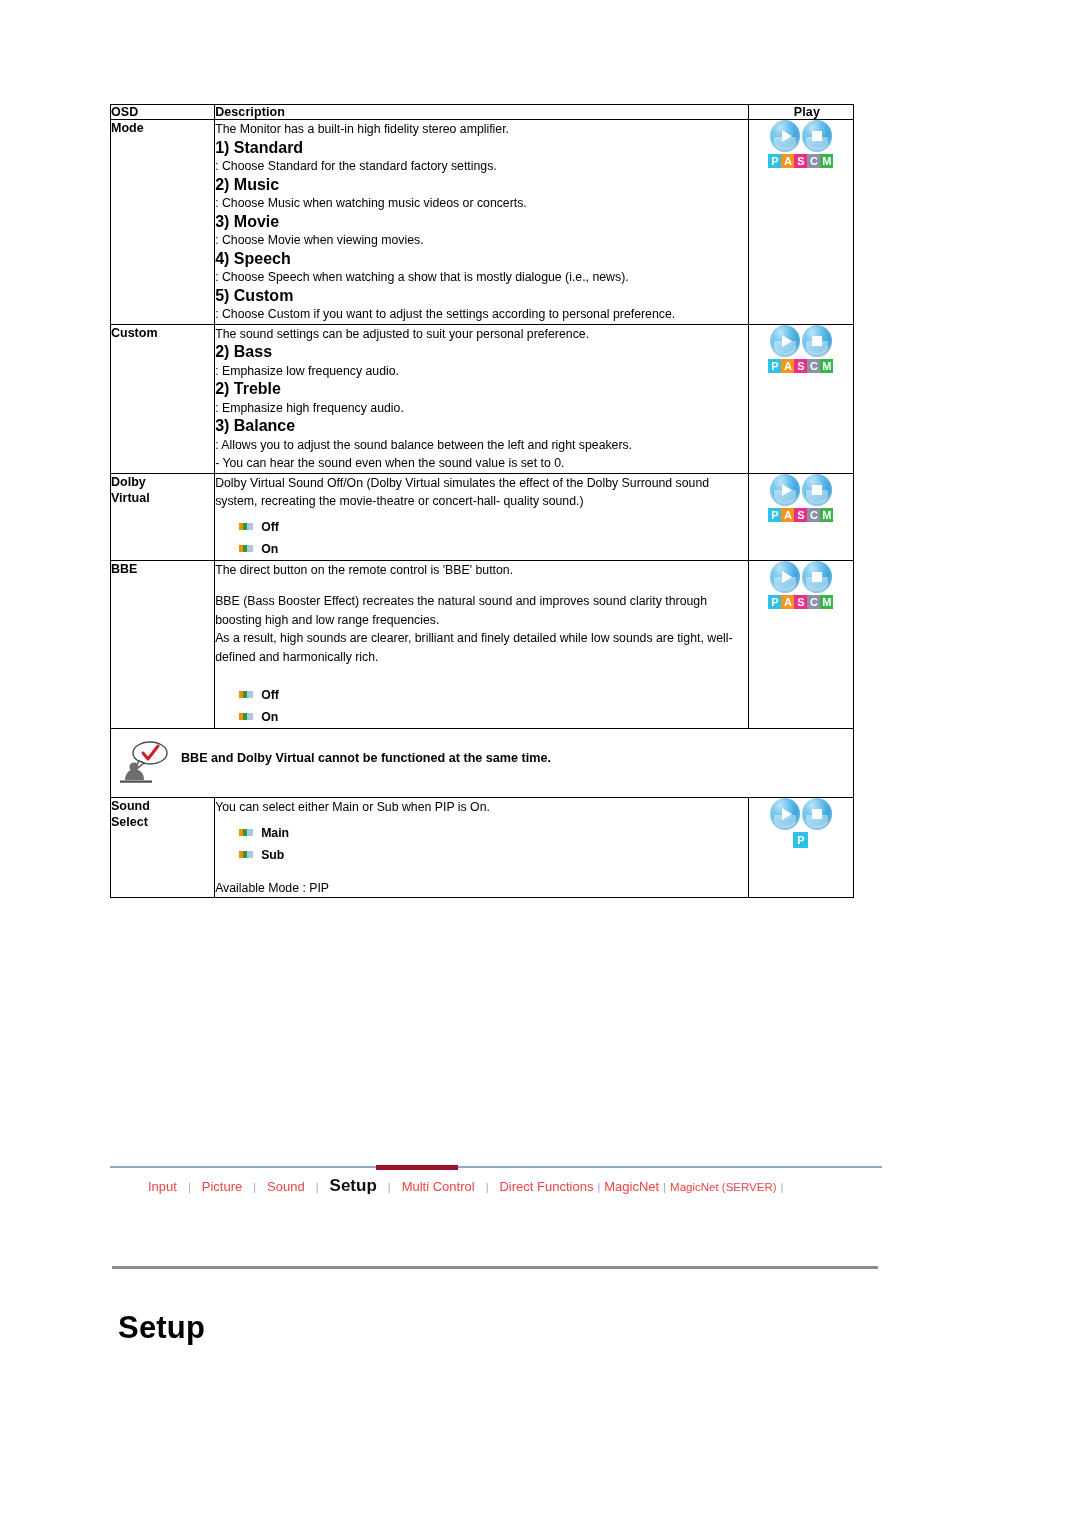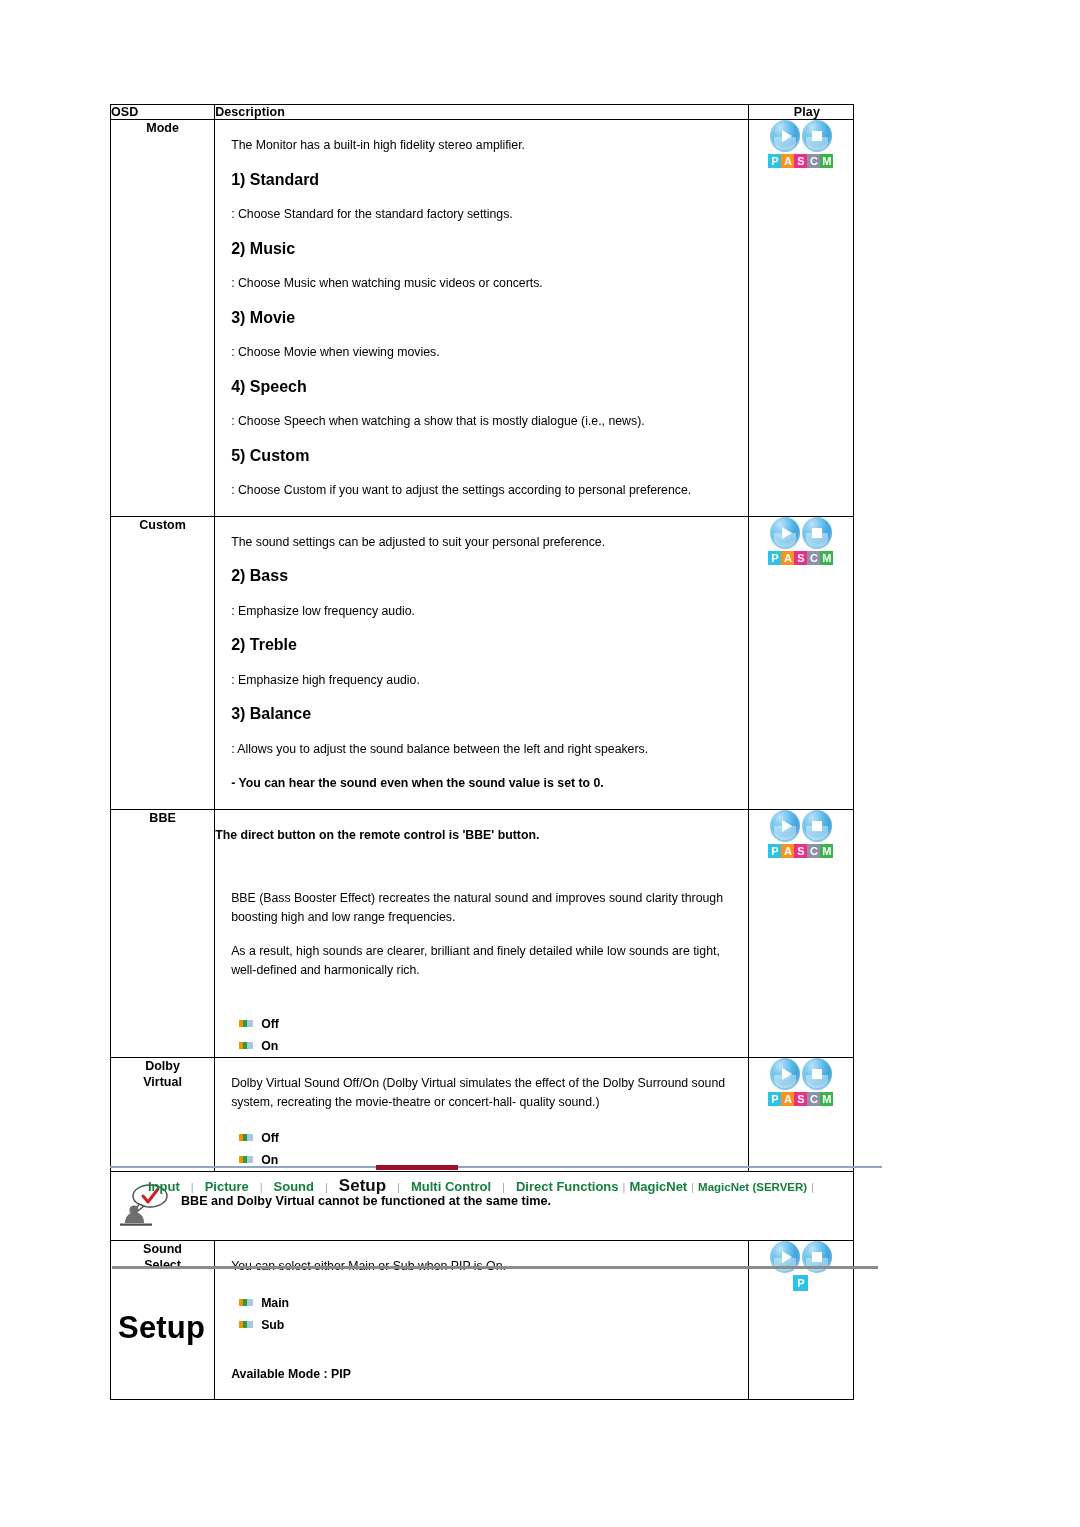--- a/index.html
+++ b/index.html
@@ -48,45 +48,44 @@
     text-align: left;
     letter-spacing: .1px;
   }
   .hdr-cell.center { text-align: center; padding-left: 12px; }
 
   .osd-cell {
     font-weight: bold;
     font-size: 12.5px;
     padding: 9px 0 0 16px;
     line-height: 16px;
-    text-align: center;
   }
   .desc-cell {
     font-size: 12.3px;
     padding: 8px 8px 9px 10px;
     line-height: 18.5px;
   }
   .play-cell {
     text-align: center;
     vertical-align: middle;
     padding: 6px 0;
   }
 
-  .desc-cell p { margin: 16px; }
+  .desc-cell p { margin: 0; }
   .lead { margin: 0 0 1px 0; }
   .sub-head {
     font-weight: bold;
     margin: 3px 0 1px 12px;
     font-size: 16px;
   }
   .sub-body {
     margin: 0 0 2px 12px;
   }
   .note-bold {
-    font-weight: bold;
+    font-weight: normal;
     margin: 2px 0 0 12px;
   }
   .spacer-line { height: 13px; }
 
   
   .opt-list {
     list-style: none;
     margin: 5px 0 0 0;
     padding: 0 0 0 24px;
   }
@@ -237,22 +236,22 @@
     background: #9d1126;
   }
   .nav-items {
     display: flex;
     align-items: baseline;
     padding-top: 8px;
     padding-left: 38px;
   }
   .nav-item {
     font-size: 13px;
-    color: #15803d;
-    font-weight: bold;
+    color: #ef4444;
+    font-weight: normal;
     white-space: nowrap;
   }
   .nav-item.small { font-size: 11.5px; }
   .nav-item.active {
     color: #111111;
     font-size: 17px;
     font-weight: bold;
   }
   .nav-sep {
     color: #9aa8bd;
@@ -358,72 +357,72 @@
                 </span>
             </span>
             <span class="letters">
               <span class="L-P">P</span><span class="L-A">A</span><span class="L-S">S</span><span class="L-C">C</span><span class="L-M">M</span>
             </span>
           </span>
         </td>
       </tr>
 
       <tr>
+        <td class="osd-cell">
+          <div>Dolby</div>
+          <div>Virtual</div>
+        </td>
+        <td class="desc-cell">
+          <p class="lead">Dolby Virtual Sound Off/On (Dolby Virtual simulates the effect of the Dolby Surround sound system, recreating the movie-theatre or concert-hall- quality sound.)</p>
+          <ul class="opt-list">
+            <li>
+              <span class="opt-bullet">
+                  <i class="b-o"></i>
+                  <i class="b-g"></i>
+                  <i class="b-b"></i>
+                </span>
+              <span>Off</span>
+            </li>
+            <li>
+              <span class="opt-bullet">
+                  <i class="b-o"></i>
+                  <i class="b-g"></i>
+                  <i class="b-b"></i>
+                </span>
+              <span>On</span>
+            </li>
+          </ul>
+        </td>
+        <td class="play-cell">
+          <span class="pascm">
+            <span class="discs">
+              <span class="disc left">
+                  <span class="sheen"></span>
+                  <span class="glyph"></span>
+                </span>
+              <span class="disc right">
+                  <span class="sheen"></span>
+                  <span class="glyph"></span>
+                </span>
+            </span>
+            <span class="letters">
+              <span class="L-P">P</span><span class="L-A">A</span><span class="L-S">S</span><span class="L-C">C</span><span class="L-M">M</span>
+            </span>
+          </span>
+        </td>
+      </tr>
+
+      <tr>
         <td class="osd-cell">BBE</td>
         <td class="desc-cell">
           <p class="note-bold" style="margin-left:0">The direct button on the remote control is 'BBE' button.</p>
           <div class="spacer-line"></div>
           <p class="lead">BBE (Bass Booster Effect) recreates the natural sound and improves sound clarity through boosting high and low range frequencies.</p>
           <p class="lead">As a result, high sounds are clearer, brilliant and finely detailed while low sounds are tight, well-defined and harmonically rich.</p>
           <div class="spacer-line"></div>
-          <ul class="opt-list">
-            <li>
-              <span class="opt-bullet">
-                  <i class="b-o"></i>
-                  <i class="b-g"></i>
-                  <i class="b-b"></i>
-                </span>
-              <span>Off</span>
-            </li>
-            <li>
-              <span class="opt-bullet">
-                  <i class="b-o"></i>
-                  <i class="b-g"></i>
-                  <i class="b-b"></i>
-                </span>
-              <span>On</span>
-            </li>
-          </ul>
-        </td>
-        <td class="play-cell">
-          <span class="pascm">
-            <span class="discs">
-              <span class="disc left">
-                  <span class="sheen"></span>
-                  <span class="glyph"></span>
-                </span>
-              <span class="disc right">
-                  <span class="sheen"></span>
-                  <span class="glyph"></span>
-                </span>
-            </span>
-            <span class="letters">
-              <span class="L-P">P</span><span class="L-A">A</span><span class="L-S">S</span><span class="L-C">C</span><span class="L-M">M</span>
-            </span>
-          </span>
-        </td>
-      </tr>
-
-      <tr>
-        <td class="osd-cell">
-          <div>Dolby</div>
-          <div>Virtual</div>
-        </td>
-        <td class="desc-cell">
-          <p class="lead">Dolby Virtual Sound Off/On (Dolby Virtual simulates the effect of the Dolby Surround sound system, recreating the movie-theatre or concert-hall- quality sound.)</p>
           <ul class="opt-list">
             <li>
               <span class="opt-bullet">
                   <i class="b-o"></i>
                   <i class="b-g"></i>
                   <i class="b-b"></i>
                 </span>
               <span>Off</span>
             </li>
             <li>

